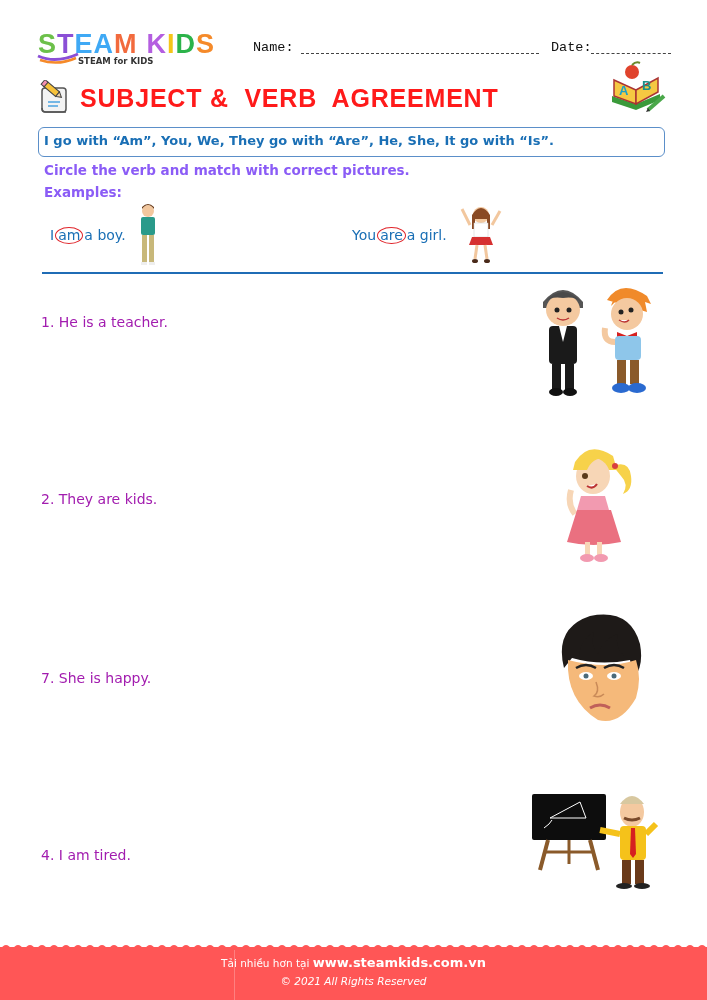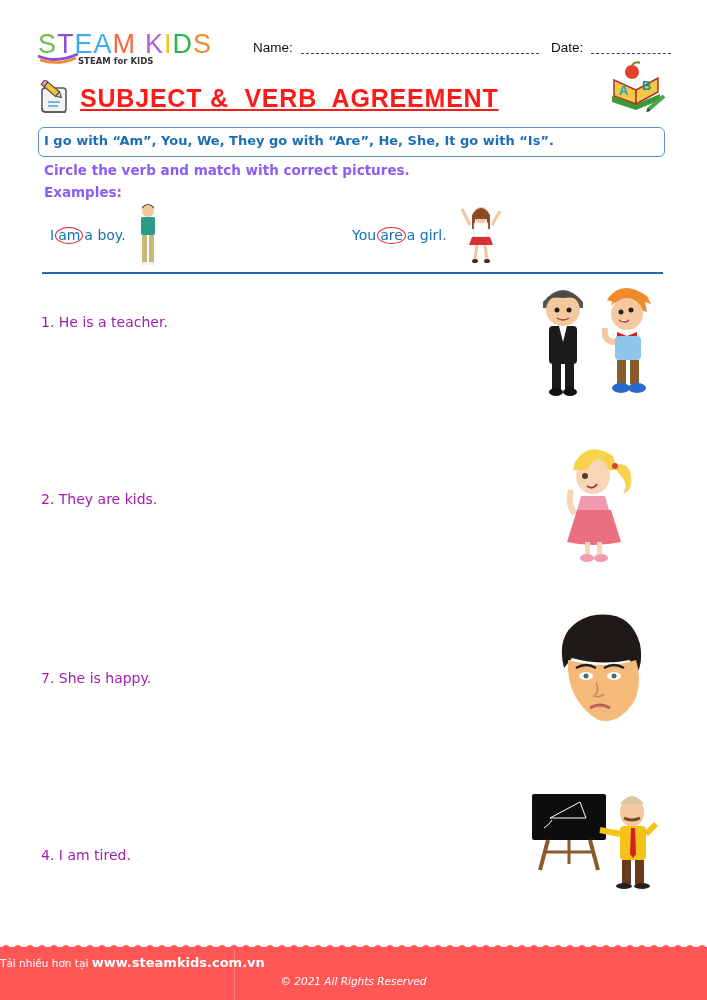--- a/index.html
+++ b/index.html
@@ -1,46 +1,46 @@
 <!DOCTYPE html>
 <html><head>
 <meta charset="utf-8">
 <style>
   * { box-sizing: border-box; margin: 0; padding: 0; }
   html, body { width: 707px; height: 1000px; background: #ffffff; overflow: hidden; }
   body { position: relative; font-family: "DejaVu Sans", sans-serif; }
   .abs { position: absolute; }
 
   
-  .logo-main { left: 38px; top: 30px; font-family: "Liberation Sans", sans-serif; font-weight: 400; font-size: 27px; letter-spacing: 1px; line-height: 28px; text-align: center; }
+  .logo-main { left: 38px; top: 30px; font-family: "Liberation Sans", sans-serif; font-weight: 700; font-size: 27px; letter-spacing: 1px; line-height: 28px; text-align: center; }
   .logo-main span { display: inline-block; }
   .logo-sub { left: 78px; top: 56px; font-family: "DejaVu Sans", sans-serif; font-weight: bold; font-size: 8.5px; color: #333; }
   .logo-swoosh { left: 36px; top: 52px; width: 44px; height: 14px; }
 
-  .field-label { font-family: Liberation Sans, sans-serif; font-size: 13.5px; color: #111; top: 40px; }
+  .field-label { font-family: Liberation Mono, monospace; font-size: 13.5px; color: #111; top: 40px; }
   .field-line { top: 53px; border-bottom: 1px dashed #444; height: 1px; }
 
-  .title { left: 80px; top: 84px; font-family: "Liberation Sans", sans-serif; font-weight: bold; font-size: 25px; color: #ff1a1a; letter-spacing: 0.8px; white-space: pre; text-decoration: underline; }
+  .title { left: 80px; top: 84px; font-family: "Liberation Sans", sans-serif; font-weight: bold; font-size: 25px; color: #ff1a1a; letter-spacing: 0.8px; white-space: pre; }
 
   
   .rule-box { left: 38px; top: 127px; width: 627px; height: 30px; border: 1px solid #5b8fc9; border-radius: 6px; }
   .rule-text { left: 44px; top: 133px; font-family: "DejaVu Sans", sans-serif; font-weight: bold; font-size: 13px; color: #1a6fb5; white-space: nowrap; }
   .instr { left: 44px; font-family: "DejaVu Sans", sans-serif; font-weight: bold; font-size: 13.5px; color: #8b5cf6; white-space: nowrap; }
 
   .ex-text { font-family: "DejaVu Sans", sans-serif; font-size: 14px; color: #1a6fb5; top: 227px; white-space: nowrap; }
   .ex-text .circ { display: inline-block; border: 1.6px solid #e0252b; border-radius: 50%; padding: 0 2px; line-height: 15px; margin: 0 1px; }
 
   .divider { left: 42px; top: 272px; width: 621px; height: 2px; background: #1f6cb5; }
 
   .q { left: 41px; font-family: "DejaVu Sans", sans-serif; font-size: 14px; color: #a21caf; white-space: nowrap; }
 
   
   .footer { left: 0; top: 947px; width: 707px; height: 53px; background: #ff5656; }
   .scallop { left: 0; top: 940px; width: 707px; height: 10px; }
-  .footer-line1 { left: 0; width: 707px; top: 955px; text-align: left; color: #fff; font-family: "DejaVu Sans", sans-serif; font-size: 10.5px; }
+  .footer-line1 { left: 0; width: 707px; top: 955px; text-align: center; color: #fff; font-family: "DejaVu Sans", sans-serif; font-size: 10.5px; }
   .footer-line1 b { font-size: 13px; font-weight: bold; }
   .footer-line2 { left: 0; width: 707px; top: 975px; text-align: center; color: #fff; font-family: "DejaVu Sans", sans-serif; font-size: 10.5px; font-style: italic; }
   .footer-split { left: 234px; top: 950px; width: 1px; height: 50px; background: rgba(255,255,255,0.25); }
 </style>
 </head>
 <body>
 
 <div class="abs logo-main">
   <span style="color:#6cc04a">S</span><span style="color:#8b4fd6">T</span><span style="color:#3fa9f5">E</span><span style="color:#3fa9f5">A</span><span style="color:#f26a3d">M</span><span style="width:9px"></span><span style="color:#b45ee0">K</span><span style="color:#f5c518">I</span><span style="color:#2cb34a">D</span><span style="color:#f58a2a">S</span>
 </div>

